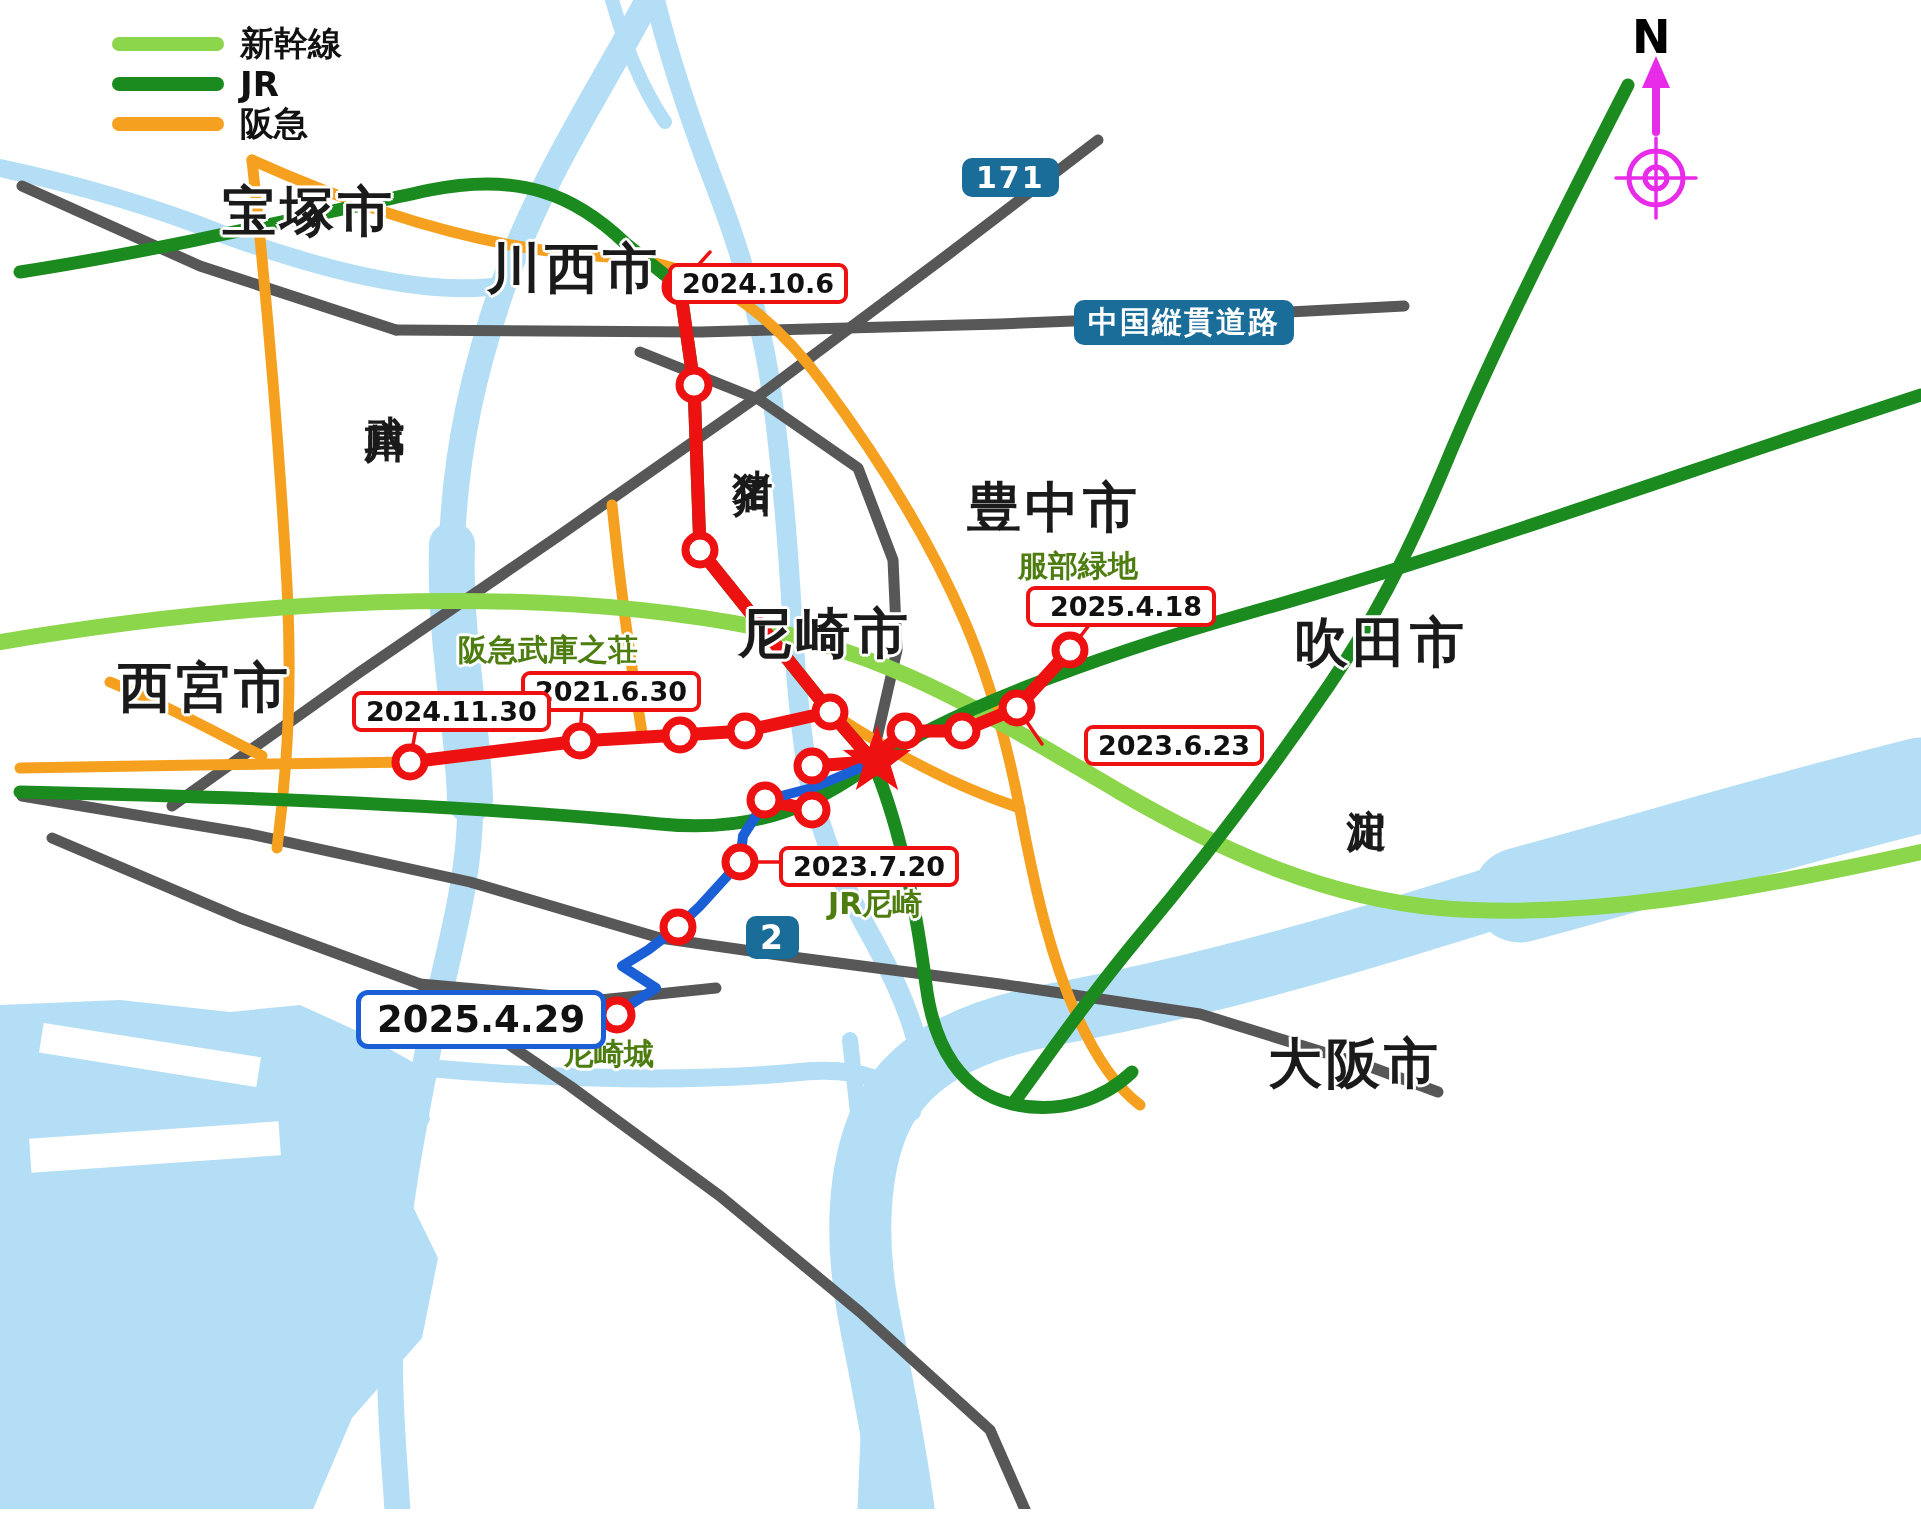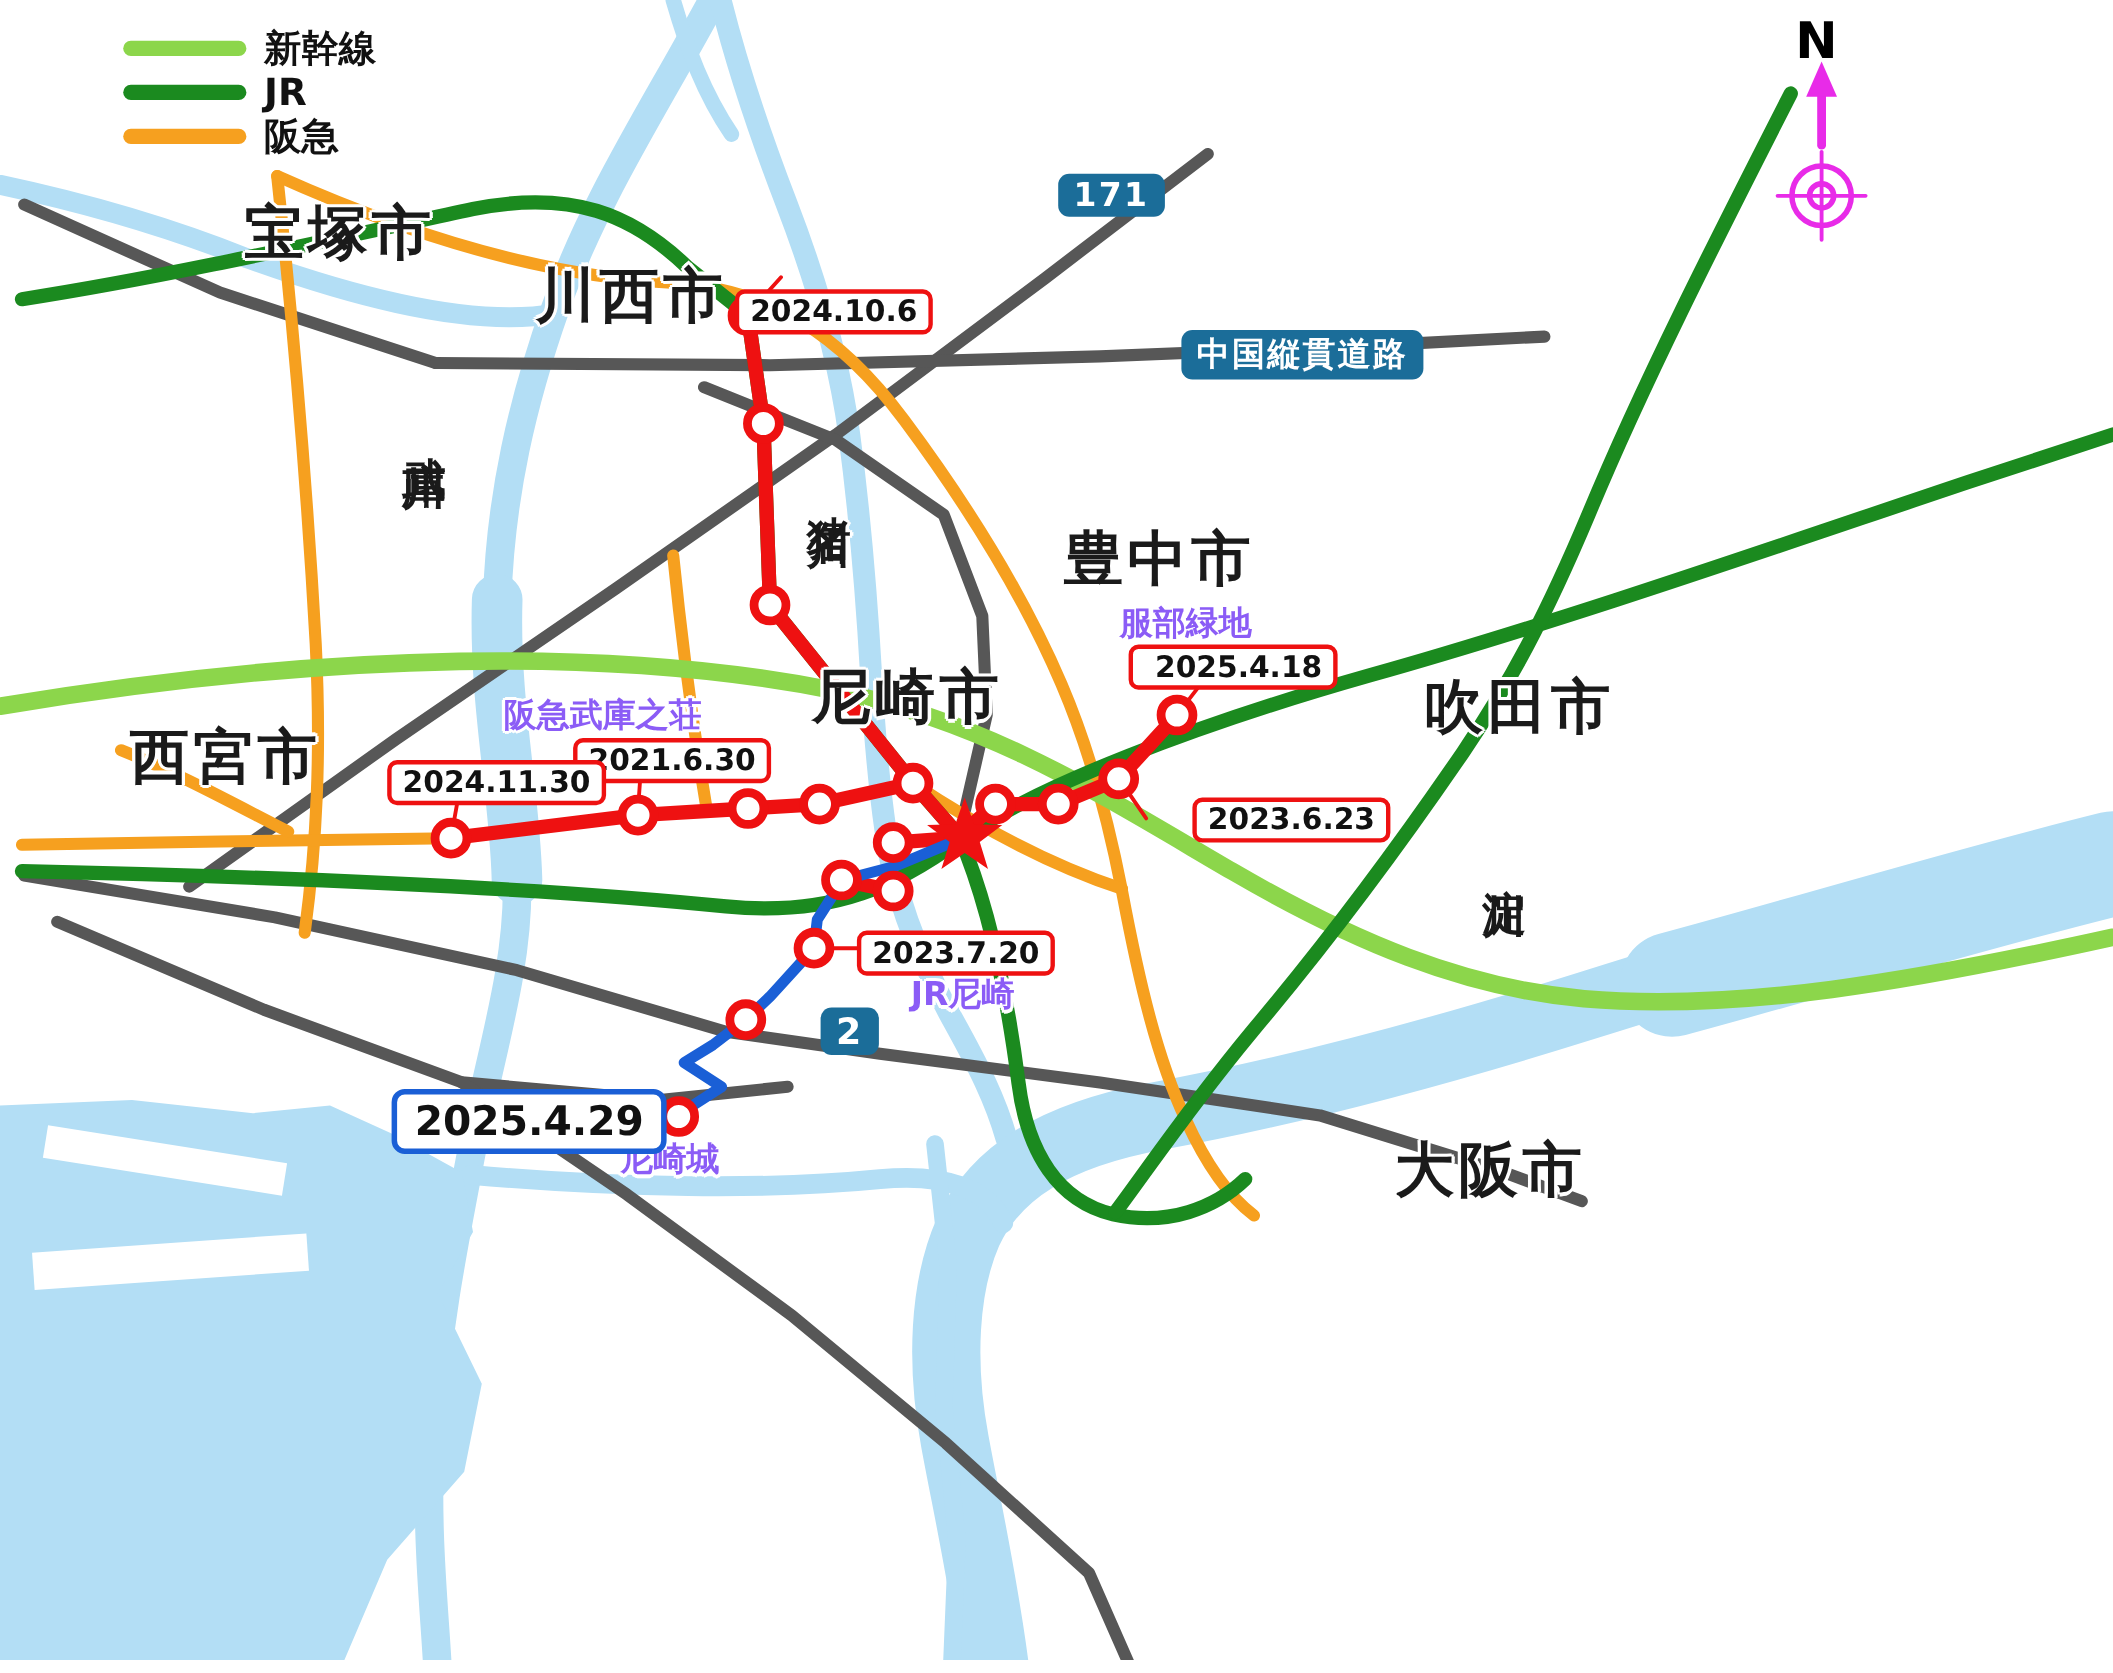--- a/index.html
+++ b/index.html
@@ -7,21 +7,21 @@
     position:relative;width:1921px;height:1509px;background:#ffffff;overflow:hidden;
     font-family:"DejaVu Sans","Liberation Sans",sans-serif;
   }
   #map svg{position:absolute;left:0;top:0;}
   .halo{
     text-shadow:-2px -2px 0 #fff,2px -2px 0 #fff,-2px 2px 0 #fff,2px 2px 0 #fff,
                  0 -3px 0 #fff,0 3px 0 #fff,-3px 0 0 #fff,3px 0 0 #fff;
   }
   .city-label{position:absolute;font-size:54px;font-weight:700;color:#1a1a1a;letter-spacing:4px;white-space:nowrap;}
   .river-label{position:absolute;font-size:40px;font-weight:700;color:#1a1a1a;writing-mode:vertical-rl;text-orientation:upright;letter-spacing:4px;}
-  .place-label{position:absolute;font-size:30px;font-weight:700;color:#8b5cf6;white-space:nowrap;}
+  .place-label{position:absolute;font-size:30px;font-weight:700;color:#4d7c0f;white-space:nowrap;}
   .date-badge{position:absolute;background:#fff;border:4px solid #EE1111;border-radius:9px;padding:1px 10px;font-size:27px;font-weight:700;color:#111;white-space:nowrap;z-index:5;}
   .date-badge.blue{border:5px solid #1A5FD6;border-radius:12px;font-size:37px;padding:3px 16px;}
   .road-badge{position:absolute;background:#1B6D99;color:#fff;border-radius:10px;padding:2px 14px;font-size:30px;font-weight:700;letter-spacing:2px;white-space:nowrap;z-index:4;}
   .legend{position:absolute;left:112px;top:24px;z-index:6;}
   .legend-row{display:flex;align-items:center;height:40px;}
   .legend-swatch{display:inline-block;width:112px;height:14px;border-radius:8px;}
   .legend-label{margin-left:16px;font-size:34px;font-weight:600;color:#111;}
   .compass-n{position:absolute;left:1632px;top:10px;font-size:46px;font-weight:700;color:#000;z-index:6;}
 </style>
 </head>

